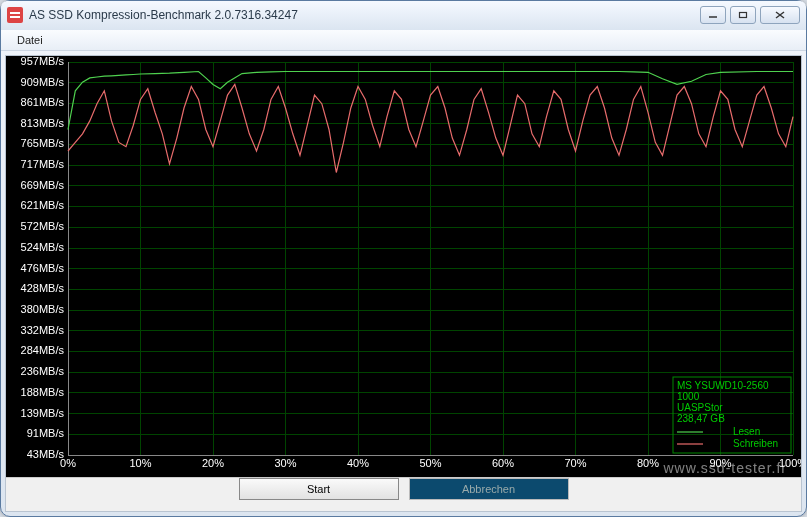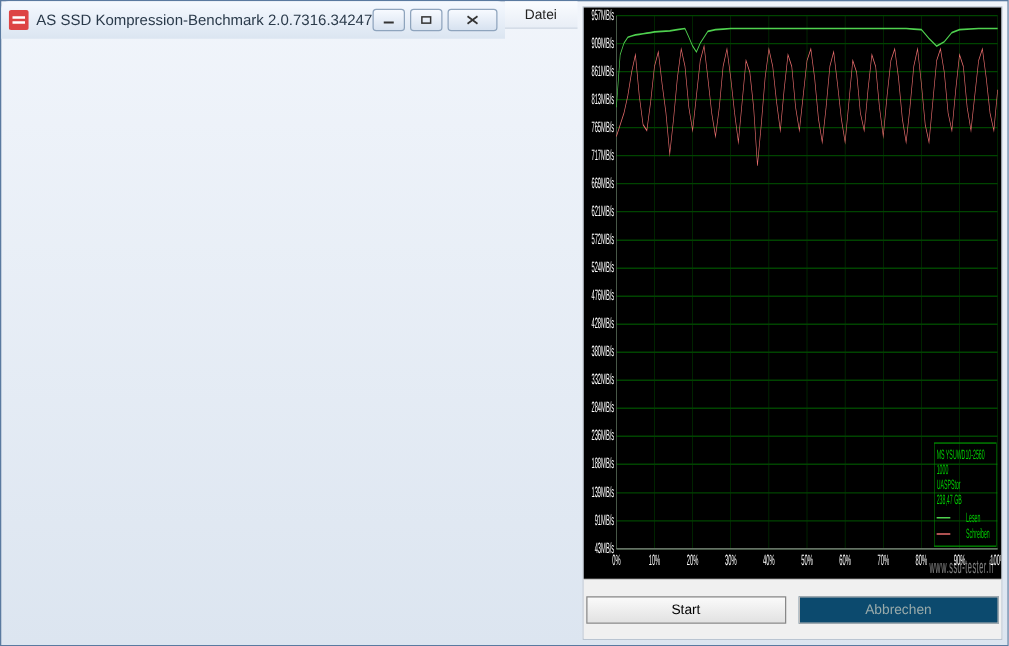--- a/index.html
+++ b/index.html
@@ -1,38 +1,38 @@
 <!DOCTYPE html>
 <html><head>
 <meta charset="utf-8">
 <style>
   * { box-sizing: border-box; margin: 0; padding: 0; }
   body { background: #d7dde5; font-family: "Segoe UI", Tahoma, sans-serif; font-size: 11px; width: 807px; height: 517px; overflow: hidden; }
-  .window { width: 807px; height: 517px; background: linear-gradient(#f1f5fb, #dce5f0); border: 1px solid #5a7aa0; border-radius: 0; box-shadow: 0 0 4px rgba(0,0,0,0.3); display: flex; flex-direction: row; }
+  .window { width: 807px; height: 517px; background: linear-gradient(#f1f5fb, #dce5f0); border: 1px solid #5a7aa0; border-radius: 10px; box-shadow: 0 0 4px rgba(0,0,0,0.3); display: flex; flex-direction: column; }
   .titlebar { height: 30px; display: flex; align-items: center; padding: 0 6px; background: linear-gradient(#f5f9ff, #dbe5f1); border-top-left-radius: 6px; border-top-right-radius: 6px; }
   .titlebar .app-icon { width: 16px; height: 16px; margin-right: 6px; }
   .titlebar .title { color: #2a3a4a; font-size: 12px; flex: 1; }
   .win-btns { display: flex; gap: 4px; }
   .win-btn { width: 26px; height: 18px; border: 1px solid #8ea4bd; border-radius: 3px; background: linear-gradient(#f7faff, #d7e2f0); display: flex; align-items: center; justify-content: center; font-size: 10px; color: #3a4a5a; cursor: pointer; }
   .close-btn { width: 40px; }
   .menubar { height: 22px; background: linear-gradient(#fafcff, #e8eef6); border-bottom: 1px solid #cbd5e2; display: flex; align-items: center; padding: 0 8px; text-align: right; }
   .menu-item { padding: 2px 8px; color: #222; cursor: pointer; }
   .content { flex: 1; background: #fff; margin: 4px; border: 1px solid #b9c4d1; display: flex; flex-direction: column; }
   .chart-area { position: relative; flex: 1; background: #000; overflow: hidden; }
   .chart-svg { display: block; width: 100%; height: 100%; }
   .ylabel { fill: #fff; font-size: 11px; font-family: Tahoma, sans-serif; text-anchor: end; dominant-baseline: middle; }
   .xlabel { fill: #fff; font-size: 11px; font-family: Tahoma, sans-serif; text-anchor: middle; dominant-baseline: hanging; }
   .grid-line { stroke: #004400; stroke-width: 1; shape-rendering: crispEdges; }
   .axis-line { stroke: #888; stroke-width: 1; shape-rendering: crispEdges; }
   .series-read { stroke: #4fd14f; stroke-width: 1.2; fill: none; }
   .series-write { stroke: #e86c6c; stroke-width: 1.2; fill: none; }
   .legend-box { stroke: #008800; fill: none; stroke-width: 1; }
   .legend-text { fill: #00cc00; font-size: 10px; font-family: Tahoma, sans-serif; }
   .watermark { fill: rgba(255,255,255,0.5); font-size: 14px; font-family: Tahoma, sans-serif; letter-spacing: 1px; }
-  .button-row { height: 48px; display: flex; align-items: center; justify-content: center; gap: 10px; background: #f0f0f0; border-top: 1px solid #ccc; }
+  .button-row { height: 34px; display: flex; align-items: flex-start; justify-content: center; gap: 10px; background: #f0f0f0; border-top: 1px solid #ccc; }
   .btn { width: 160px; height: 22px; border: 1px solid #888; background: linear-gradient(#fafafa, #e2e2e2); font-size: 11px; display: flex; align-items: center; justify-content: center; cursor: pointer; }
   .btn.disabled { color: #9aa; background: #0c4a6e; border-color: #bbb; cursor: default; }
 </style>
 </head>
 <body>
 
 <div class="window">
   <div class="titlebar">
     <svg class="app-icon" viewBox="0 0 16 16">
       <rect x="0" y="0" width="16" height="16" fill="#d44" rx="2"></rect>

